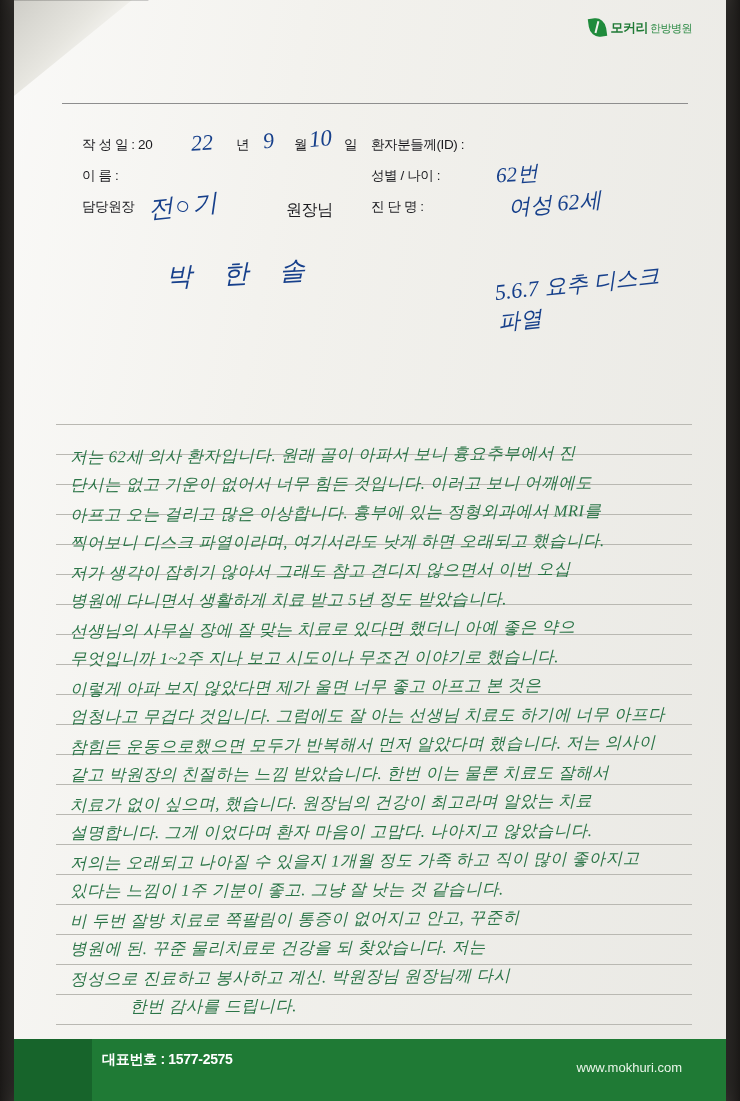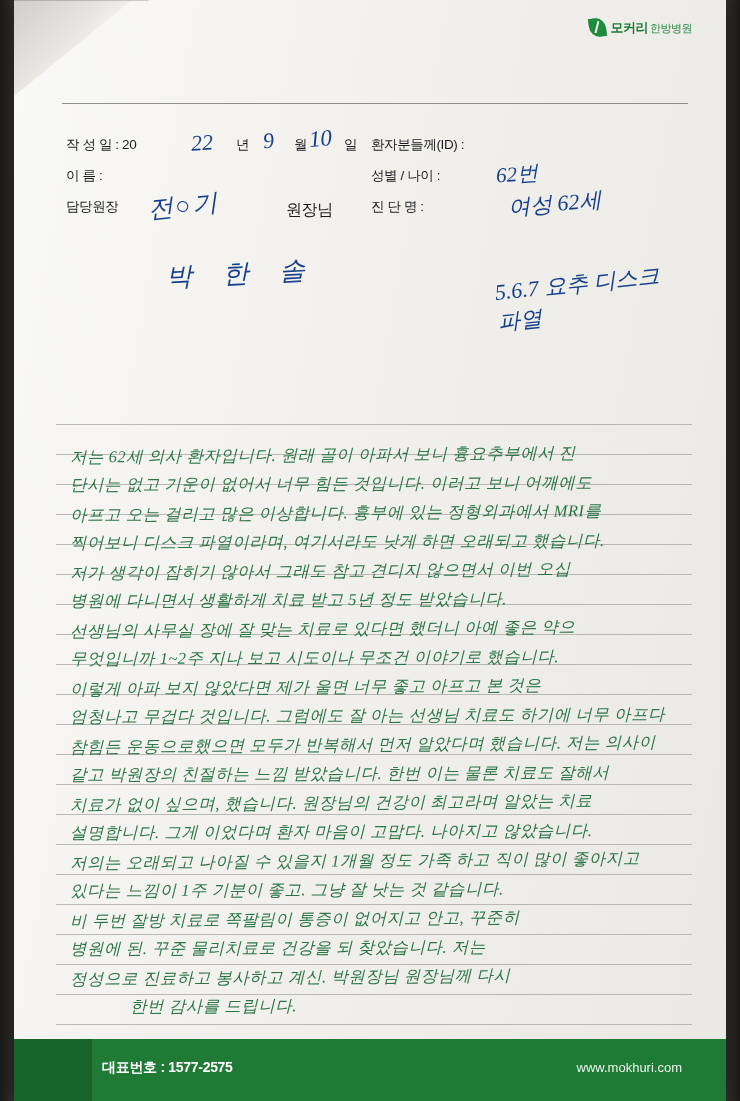--- a/index.html
+++ b/index.html
@@ -53,21 +53,21 @@
     position:absolute;left:48px;top:50px;font-size:25px;font-weight:bold;color:#16161a;letter-spacing:-1px;
   }
   .hrule{
     position:absolute;left:48px;right:38px;top:103px;height:1px;background:#8e8e8e;
   }
 
   
   .form{position:absolute;left:52px;top:132px;right:40px;}
   .row{position:relative;height:31px;}
   .lbl{font-size:13.5px;color:#1b1b1f;letter-spacing:-.4px;}
-  .c1{position:absolute;left:0;top:4px;}
+  .c1{position:absolute;left:16px;top:4px;}
   .c2{position:absolute;left:305px;top:4px;}
   .hw{position:absolute;color:#17408b;font-family:"Liberation Serif",serif;font-style:italic;}
 
   
   .hw-date-y{left:125px;top:-2px;font-size:22px;transform:rotate(-4deg);}
   .hw-date-m{left:197px;top:-4px;font-size:22px;transform:rotate(-6deg);}
   .hw-date-d{left:243px;top:-6px;font-size:23px;transform:rotate(-5deg);}
   .hw-name{left:82px;top:26px;font-size:25px;transform:rotate(-6deg);letter-spacing:2px;}
   .hw-doctor{left:100px;top:62px;font-size:26px;transform:rotate(-3deg);letter-spacing:12px;}
   .hw-id{left:430px;top:28px;font-size:21px;transform:rotate(-4deg);}
@@ -94,21 +94,21 @@
     letter-spacing:.5px;
   }
   .body-ink .ln:nth-child(odd){transform:rotate(-.5deg);}
   .body-ink .ln:nth-child(even){transform:rotate(-.25deg);}
 
   
   .footer{
     position:absolute;left:0;right:0;bottom:0;height:62px;background:#1f7a35;
   }
   .footer .accent{position:absolute;left:0;top:0;width:78px;height:62px;background:#17642b;}
-  .footer .tel{position:absolute;left:88px;top:20px;color:#fff;font-size:14px;font-weight:bold;letter-spacing:-.3px;}
+  .footer .tel{position:absolute;left:88px;top:12px;color:#fff;font-size:14px;font-weight:bold;letter-spacing:-.3px;}
   .footer .site{position:absolute;right:44px;top:21px;color:#eaf6ea;font-size:13px;}
   .shadow-left{position:absolute;left:0;top:0;width:16px;height:1101px;background:linear-gradient(90deg,#1c1a18,#3a3734);}
   .shadow-right{position:absolute;right:0;top:0;width:16px;height:1101px;background:linear-gradient(270deg,#1c1a18,#3a3734);}
 </style>
 </head>
 <body>
 
 <div class="scene">
   <div class="shadow-left"></div>
   <div class="shadow-right"></div>

